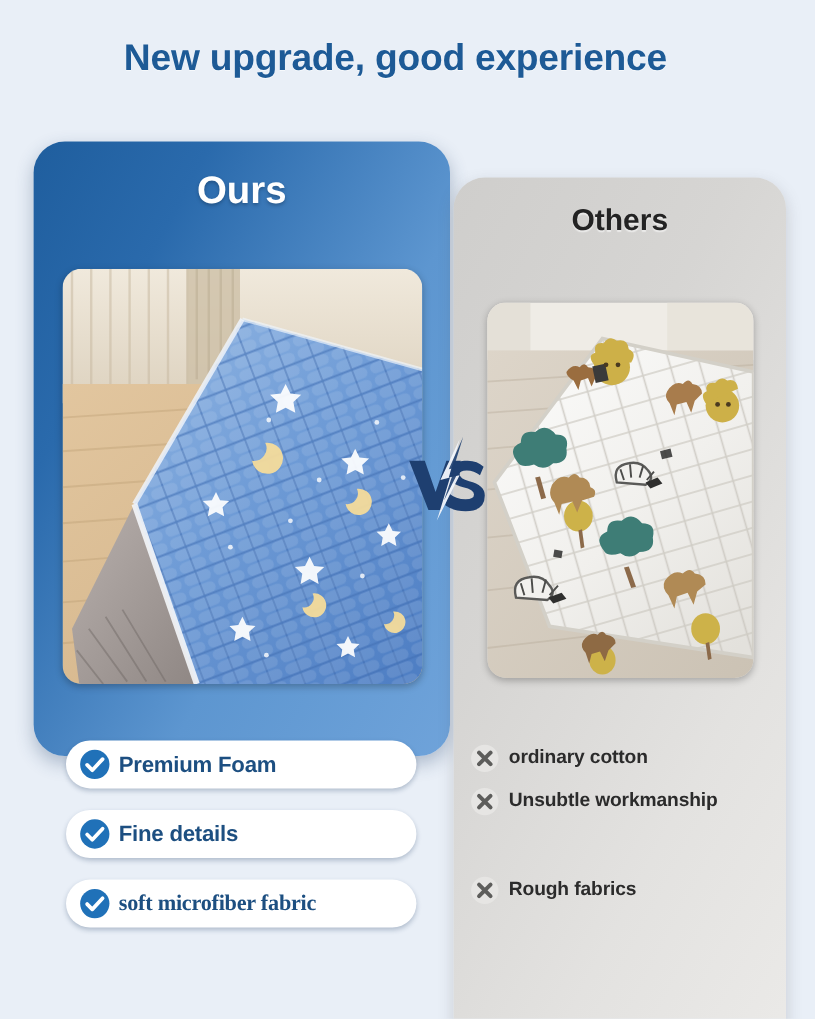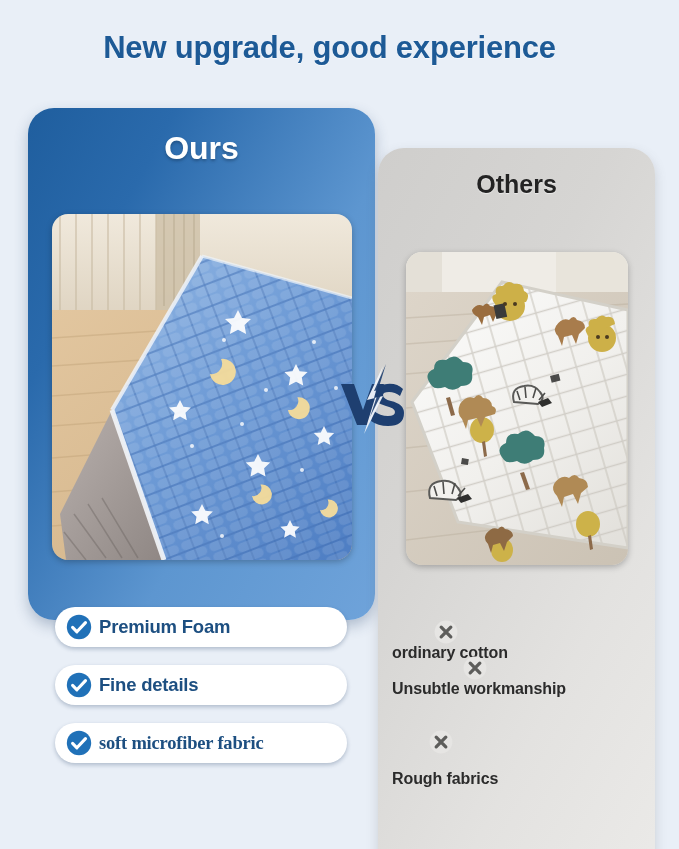--- a/index.html
+++ b/index.html
@@ -30,21 +30,21 @@
   }
 
   
   .panel {
     position: absolute;
     border-radius: 26px;
   }
 
   .panel-ours {
     left: 28px;
-    top: 108px;
+    top: 118px;
     width: 347px;
     height: 512px;
     background: linear-gradient(118deg, #1f5e9e 0%, #2a6aac 24%, #5d96d0 62%, #6fa3da 100%);
     box-shadow: 0 6px 14px rgba(40,70,110,0.30);
   }
 
   .panel-others {
     left: 378px;
     top: 148px;
     width: 277px;
@@ -128,25 +128,24 @@
     white-space: nowrap;
     letter-spacing: -0.2px;
   }
 
   
   .con-row {
     position: absolute;
     left: 14px;
     display: flex;
     align-items: center;
-    flex-direction: column;
   }
   .con-1 { top: 472px; }
   .con-2 { top: 508px; }
-  .con-3 { top: 582px; gap: 16px; }
+  .con-3 { top: 582px; }
 
   .x-icon {
     flex: 0 0 auto;
     width: 24px;
     height: 24px;
     margin-right: 8px;
   }
   .x-icon svg { display: block; width: 100%; height: 100%; }
 
   .con-label {

